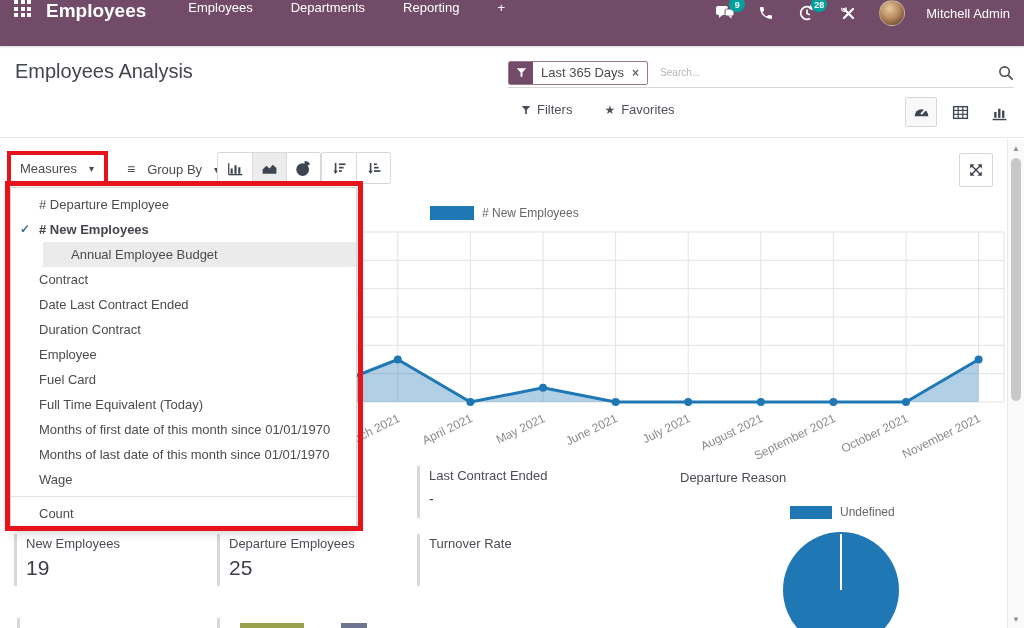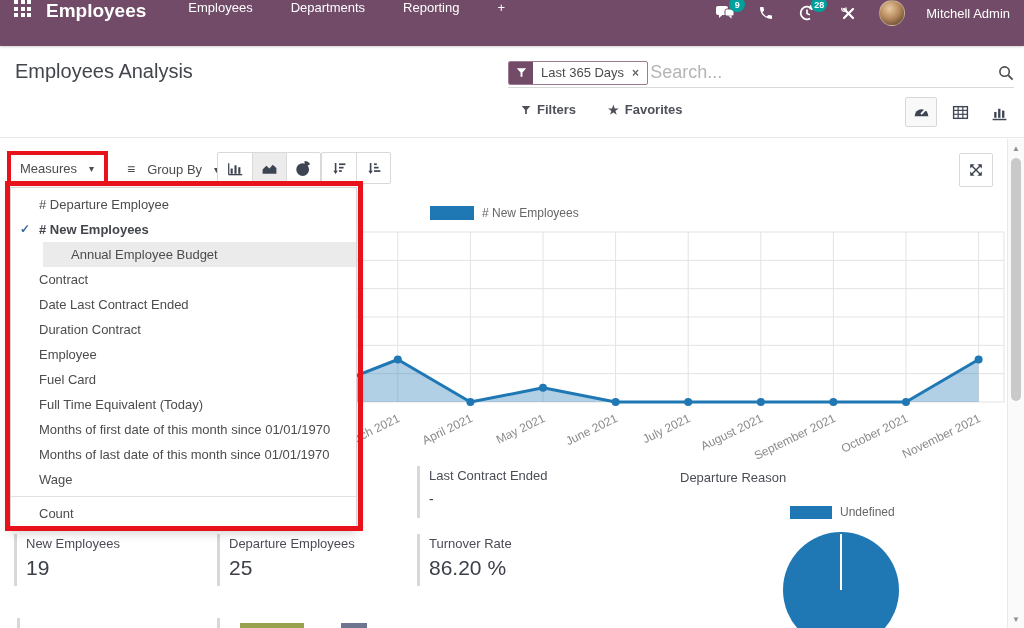--- a/index.html
+++ b/index.html
@@ -32,25 +32,25 @@
   
   #page-title { left:15px; top:60px; font-size:20px; color:#42454c; }
   #search-block { left:508px; top:58px; width:506px; height:30px;
     border-bottom:1px solid #d9d9d9; display:flex; align-items:center; }
   #facet { display:inline-flex; align-items:center; height:24px;
     border:1px solid #9c7b91; border-radius:2px; overflow:hidden; background:#fff; }
   #facet-icon { width:24px; height:24px; background:#714B67; display:flex;
     align-items:center; justify-content:center; }
   #facet-label { padding:0 8px; font-size:13px; color:#4c4c4c; }
   #facet-close { margin-right:8px; font-size:12px; font-weight:bold; color:#666; cursor:pointer; }
-  #search-input { border:0; outline:0; margin-left:2px; flex:1; font-size:18px;
+  #search-input { border:0; outline:0; margin-left:12px; flex:1; font-size:10px;
     font-family:inherit; color:#000000; background:transparent; }
   #search-input::placeholder { color:#b5b5b5; }
   #filters-row { left:521px; top:102px; display:flex; gap:32px; font-size:13px;
-    color:#4d5058; font-weight:bold; align-items:center; }
+    color:#4d5058; font-weight:normal; align-items:center; }
   #filters-row .fitem { display:flex; align-items:center; gap:6px; cursor:pointer; }
   #view-switcher { left:905px; top:97px; display:flex; gap:7px; }
   .vbtn { width:32px; height:30px; display:flex; align-items:center;
     justify-content:center; cursor:pointer; border-radius:2px; }
   .vbtn.active { border:1px solid #d8d8d8; background:#f9f9f9; }
   #cp-divider { left:0; top:137px; width:1024px; border-top:1px solid #e8e8e8; }
 
   
   .tool-txt { font-size:13px; color:#4c4c4c; display:flex; align-items:center;
     gap:12px; cursor:pointer; }
@@ -383,21 +383,20 @@
 <div id="kpi-new" class="kpi">
   <div class="klabel">New Employees</div>
   <div class="kvalue">19</div>
 </div>
 <div id="kpi-departure" class="kpi">
   <div class="klabel">Departure Employees</div>
   <div class="kvalue">25</div>
 </div>
 <div id="kpi-turnover" class="kpi">
   <div class="klabel">Turnover Rate</div>
-  <div class="kvalue">86.20 %</div>
 </div>
 
 <div class="sliver-border" style="left:17px;"></div>
 <div class="sliver-border" style="left:217px;"></div>
 <div class="sliver-a"></div>
 <div class="sliver-b"></div>
 
 <div id="measures-dropdown" class="abs">
   <div class="dd-item"><span># Departure Employee</span></div>
   <div class="dd-item checked">

